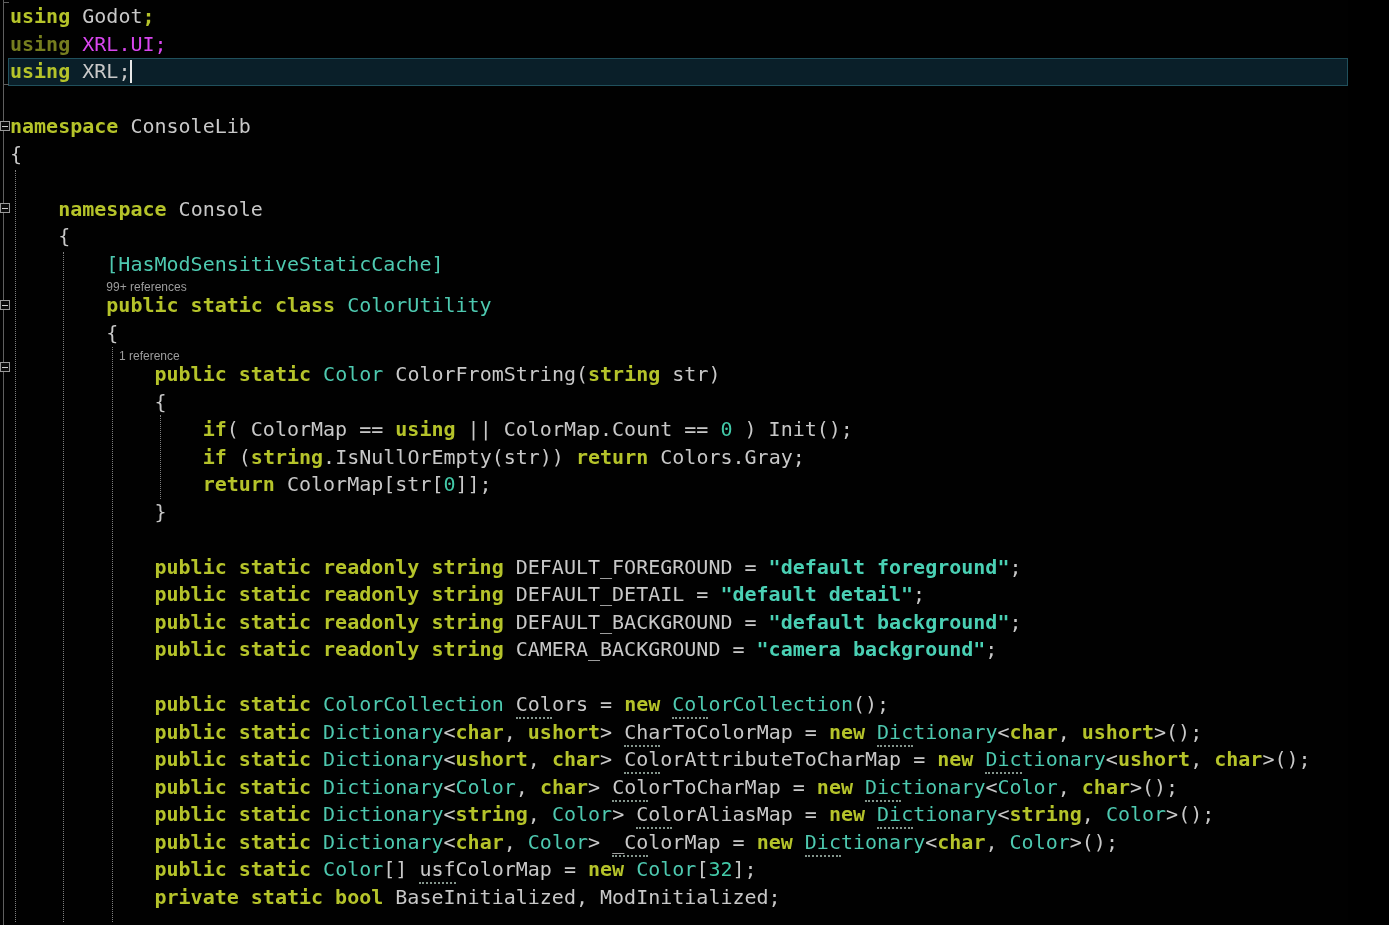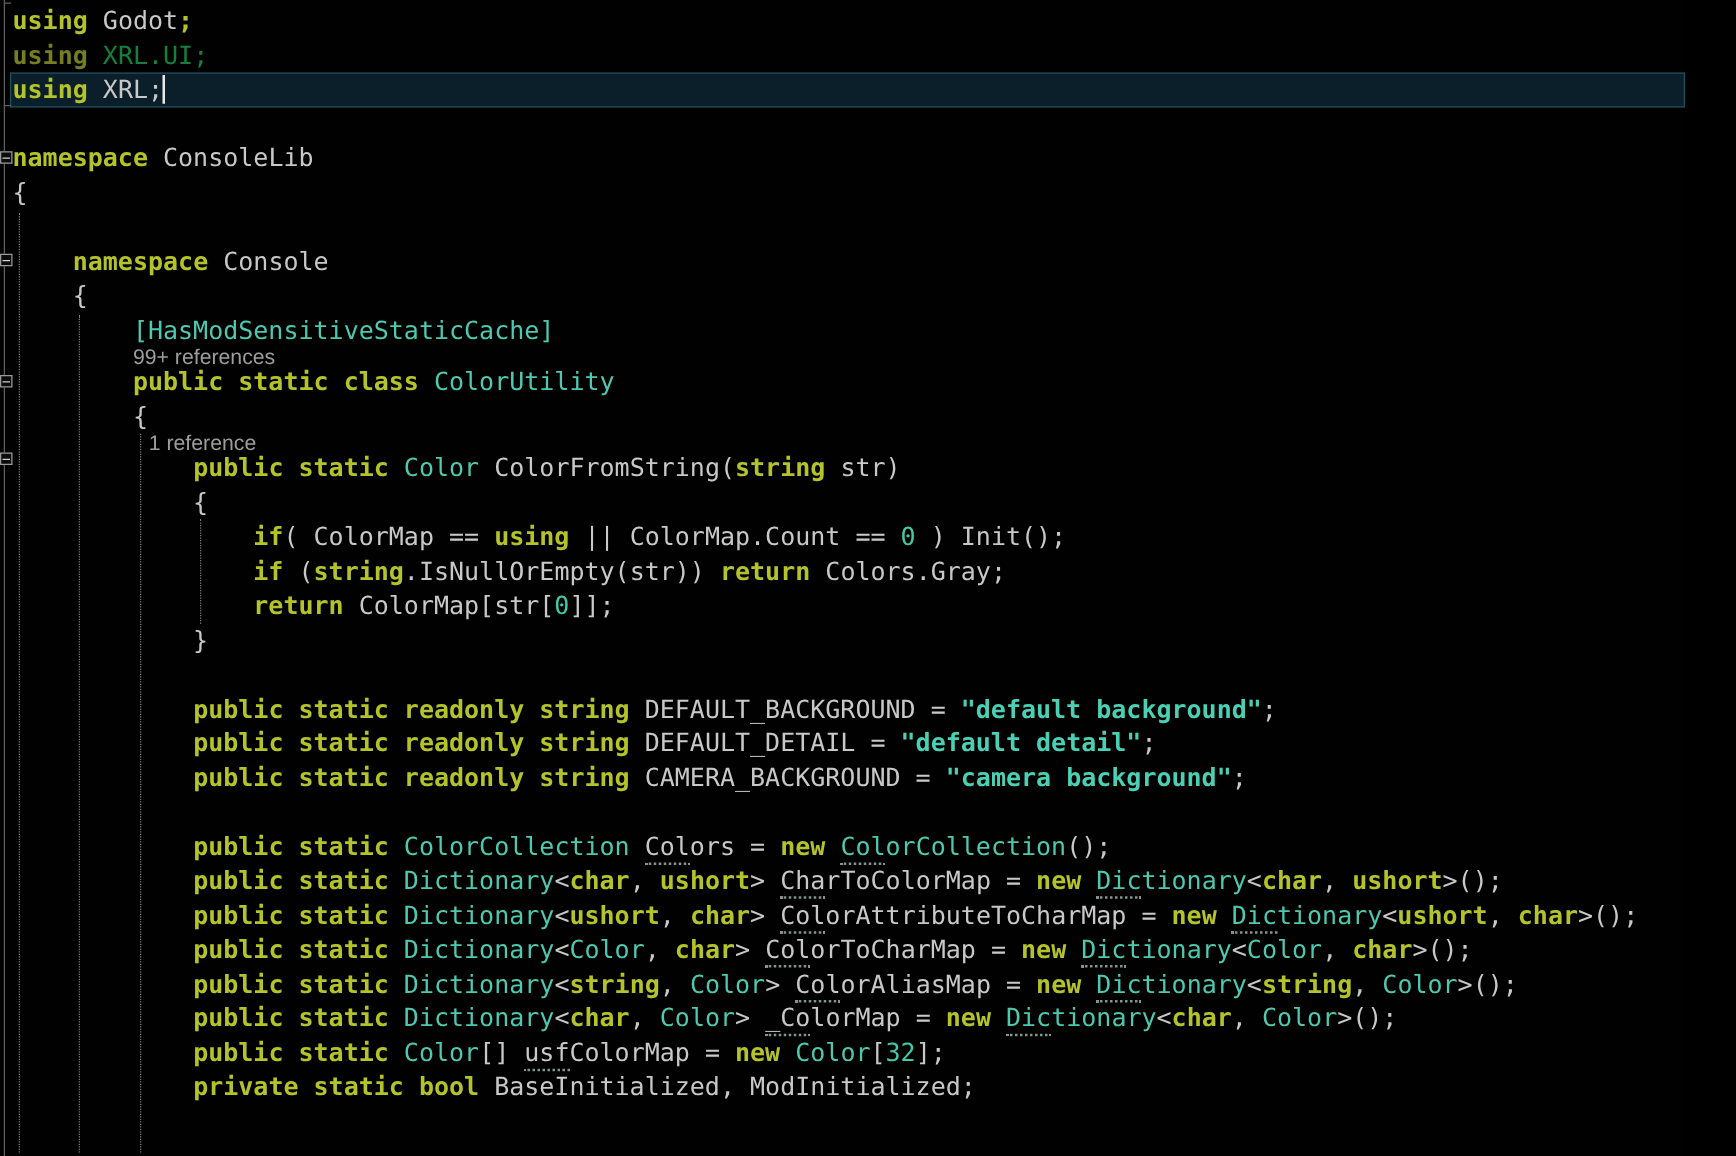--- a/index.html
+++ b/index.html
@@ -10,25 +10,25 @@
     overflow:hidden;
     font-family:"DejaVu Sans Mono","Liberation Mono",monospace;
     font-size:20px;
   }
   
   .code-area{position:absolute;inset:0;padding-top:3px;z-index:3;}
   .line{height:27.5px;line-height:27.5px;white-space:pre;padding-left:10px;}
   .line.lens{height:14px;line-height:12px;}
   .lens-text{
     font-family:"Liberation Sans","DejaVu Sans",sans-serif;
-    font-size:17px;color:#9d9d9d;display:inline-block;
+    font-size:12px;color:#9d9d9d;display:inline-block;
   }
   .kw {color:#b5c32a;font-weight:bold;}
   .kwd{color:#767e1f;font-weight:bold;}
-  .dim{color:#15803d;}
+  .dim{color:#d946ef;}
   .pl {color:#c8c8c8;}
   .ty {color:#4ec9b0;}
   .str{color:#4ad0b4;font-weight:bold;}
   .num{color:#43c9a8;}
   .sug{border-bottom:2px dotted #84958c;padding-bottom:1px;}
   
   .current-line-highlight{
     position:absolute;left:8px;right:0;top:58px;height:27.5px;
     background:#0a1f29;border:1px solid #20505c;box-sizing:border-box;z-index:1;
   }
@@ -86,22 +86,23 @@
       <div class="line"><span class="pl">        </span><span class="kw">public static class</span><span class="pl"> </span><span class="ty">ColorUtility</span></div>
       <div class="line"><span class="pl">        {</span></div>
       <div class="line lens"><span class="lens-text" style="margin-left: 109px;">1 reference</span></div>
       <div class="line"><span class="pl">            </span><span class="kw">public static</span><span class="pl"> </span><span class="ty">Color</span><span class="pl"> ColorFromString(</span><span class="kw">string</span><span class="pl"> str)</span></div>
       <div class="line"><span class="pl">            {</span></div>
       <div class="line"><span class="pl">                </span><span class="kw">if</span><span class="pl">( ColorMap == </span><span class="kw">using</span><span class="pl"> || ColorMap.Count == </span><span class="num">0</span><span class="pl"> ) Init();</span></div>
       <div class="line"><span class="pl">                </span><span class="kw">if</span><span class="pl"> (</span><span class="kw">string</span><span class="pl">.IsNullOrEmpty(str)) </span><span class="kw">return</span><span class="pl"> Colors.Gray;</span></div>
       <div class="line"><span class="pl">                </span><span class="kw">return</span><span class="pl"> ColorMap[str[</span><span class="num">0</span><span class="pl">]];</span></div>
       <div class="line"><span class="pl">            }</span></div>
       <div class="line"></div>
+      <div class="line"><span class="pl">            </span><span class="kw">public static readonly string</span><span class="pl"> DEFAULT_FOREGROUND = </span><span class="str">"default foreground"</span><span class="pl">;</span></div>
+      <div class="line"><span class="pl">            </span><span class="kw">public static readonly string</span><span class="pl"> DEFAULT_DETAIL = </span><span class="str">"default detail"</span><span class="pl">;</span></div>
       <div class="line"><span class="pl">            </span><span class="kw">public static readonly string</span><span class="pl"> DEFAULT_BACKGROUND = </span><span class="str">"default background"</span><span class="pl">;</span></div>
-      <div class="line"><span class="pl">            </span><span class="kw">public static readonly string</span><span class="pl"> DEFAULT_DETAIL = </span><span class="str">"default detail"</span><span class="pl">;</span></div>
       <div class="line"><span class="pl">            </span><span class="kw">public static readonly string</span><span class="pl"> CAMERA_BACKGROUND = </span><span class="str">"camera background"</span><span class="pl">;</span></div>
       <div class="line"></div>
       <div class="line"><span class="pl">            </span><span class="kw">public static</span><span class="pl"> </span><span class="ty">ColorCollection</span><span class="pl"> </span><span class="pl sug">Col</span><span class="pl">ors</span><span class="pl"> = </span><span class="kw">new</span><span class="pl"> </span><span class="ty sug">Col</span><span class="ty">orCollection</span><span class="pl">();</span></div>
       <div class="line"><span class="pl">            </span><span class="kw">public static</span><span class="pl"> </span><span class="ty">Dictionary</span><span class="pl">&lt;</span><span class="kw">char</span><span class="pl">, </span><span class="kw">ushort</span><span class="pl">&gt; </span><span class="pl sug">Cha</span><span class="pl">rToColorMap</span><span class="pl"> = </span><span class="kw">new</span><span class="pl"> </span><span class="ty sug">Dic</span><span class="ty">tionary</span><span class="pl">&lt;</span><span class="kw">char</span><span class="pl">, </span><span class="kw">ushort</span><span class="pl">&gt;();</span></div>
       <div class="line"><span class="pl">            </span><span class="kw">public static</span><span class="pl"> </span><span class="ty">Dictionary</span><span class="pl">&lt;</span><span class="kw">ushort</span><span class="pl">, </span><span class="kw">char</span><span class="pl">&gt; </span><span class="pl sug">Col</span><span class="pl">orAttributeToCharMap</span><span class="pl"> = </span><span class="kw">new</span><span class="pl"> </span><span class="ty sug">Dic</span><span class="ty">tionary</span><span class="pl">&lt;</span><span class="kw">ushort</span><span class="pl">, </span><span class="kw">char</span><span class="pl">&gt;();</span></div>
       <div class="line"><span class="pl">            </span><span class="kw">public static</span><span class="pl"> </span><span class="ty">Dictionary</span><span class="pl">&lt;</span><span class="ty">Color</span><span class="pl">, </span><span class="kw">char</span><span class="pl">&gt; </span><span class="pl sug">Col</span><span class="pl">orToCharMap</span><span class="pl"> = </span><span class="kw">new</span><span class="pl"> </span><span class="ty sug">Dic</span><span class="ty">tionary</span><span class="pl">&lt;</span><span class="ty">Color</span><span class="pl">, </span><span class="kw">char</span><span class="pl">&gt;();</span></div>
       <div class="line"><span class="pl">            </span><span class="kw">public static</span><span class="pl"> </span><span class="ty">Dictionary</span><span class="pl">&lt;</span><span class="kw">string</span><span class="pl">, </span><span class="ty">Color</span><span class="pl">&gt; </span><span class="pl sug">Col</span><span class="pl">orAliasMap</span><span class="pl"> = </span><span class="kw">new</span><span class="pl"> </span><span class="ty sug">Dic</span><span class="ty">tionary</span><span class="pl">&lt;</span><span class="kw">string</span><span class="pl">, </span><span class="ty">Color</span><span class="pl">&gt;();</span></div>
       <div class="line"><span class="pl">            </span><span class="kw">public static</span><span class="pl"> </span><span class="ty">Dictionary</span><span class="pl">&lt;</span><span class="kw">char</span><span class="pl">, </span><span class="ty">Color</span><span class="pl">&gt; </span><span class="pl sug">_Co</span><span class="pl">lorMap</span><span class="pl"> = </span><span class="kw">new</span><span class="pl"> </span><span class="ty sug">Dic</span><span class="ty">tionary</span><span class="pl">&lt;</span><span class="kw">char</span><span class="pl">, </span><span class="ty">Color</span><span class="pl">&gt;();</span></div>
       <div class="line"><span class="pl">            </span><span class="kw">public static</span><span class="pl"> </span><span class="ty">Color</span><span class="pl">[] </span><span class="pl sug">usf</span><span class="pl">ColorMap</span><span class="pl"> = </span><span class="kw">new</span><span class="pl"> </span><span class="ty">Color</span><span class="pl">[</span><span class="num">32</span><span class="pl">];</span></div>
       <div class="line"><span class="pl">            </span><span class="kw">private static bool</span><span class="pl"> BaseInitialized, ModInitialized;</span></div>

